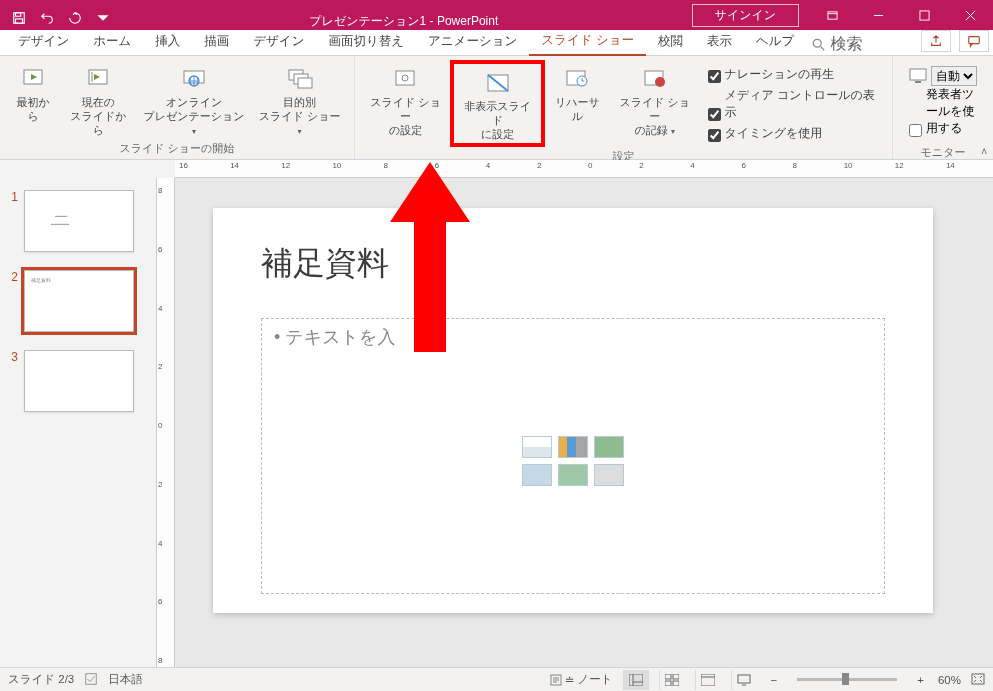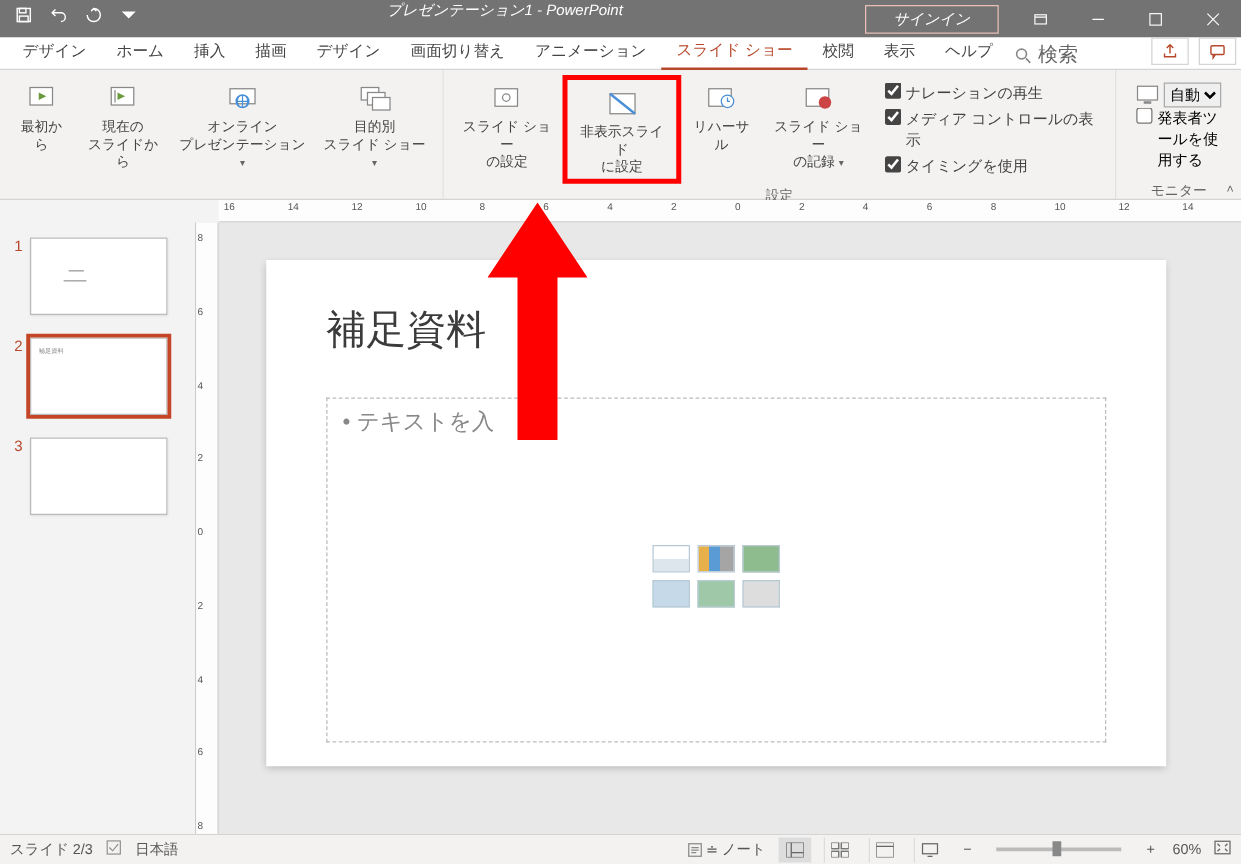--- a/index.html
+++ b/index.html
@@ -1,19 +1,19 @@
 <!DOCTYPE html>
 <html><head>
 <meta charset="utf-8">
 <style>
 * { margin: 0; padding: 0; box-sizing: border-box; font-family: "Yu Gothic UI", "Meiryo", sans-serif; }
 body { width: 993px; height: 691px; background: #f3f3f3; overflow: hidden; position: relative; }
 
 
-.titlebar { height: 30px; background: #737373; display: flex; align-items: flex-start; color: #fff; font-size: 12px; font-style: italic; }
+.titlebar { height: 30px; background: #be185d; display: flex; align-items: flex-end; color: #fff; font-size: 12px; }
 .titlebar .qat { display: flex; align-items: center; padding-left: 6px; gap: 2px; }
 .titlebar .qat-btn { width: 26px; height: 24px; display: flex; align-items: center; justify-content: center; cursor: pointer; }
 .titlebar .qat-btn svg { width: 14px; height: 14px; }
 .titlebar .title { flex: 1; text-align: center; }
 .titlebar .right { display: flex; align-items: center; }
 .titlebar .signin { border: 1px solid #e8bfb4; padding: 2px 22px; margin-right: 10px; font-size: 12px; }
 .titlebar .winbtn { width: 46px; height: 30px; display: flex; align-items: center; justify-content: center; cursor: pointer; }
 .titlebar .winbtn svg { width: 11px; height: 11px; }
 
 
@@ -29,21 +29,21 @@
 .group { border-right: 1px solid #e1e1e1; padding: 4px 6px 0; display: flex; flex-direction: column; }
 .group-row { display: flex; gap: 0; flex: 1; }
 .group-label { text-align: center; font-size: 11px; color: #666; padding: 2px 0 3px; }
 .rbtn { display: flex; flex-direction: column; align-items: center; justify-content: flex-start; padding: 2px 6px; cursor: pointer; min-width: 48px; }
 .rbtn .ico { height: 34px; display: flex; align-items: center; justify-content: center; }
 .rbtn .lbl { font-size: 11px; color: #444; text-align: center; line-height: 1.25; white-space: pre-line; }
 .rdrop { font-size: 8px; color: #666; }
 .highlight { border: 4px solid #ff0000; }
 
 .check-list { display: flex; flex-direction: column; justify-content: center; gap: 4px; padding: 0 8px; font-size: 12px; color: #444; }
-.check-item { display: flex; align-items: flex-start; gap: 4px; }
+.check-item { display: flex; align-items: flex-end; gap: 4px; }
 .check-item input[type=checkbox] { width: 13px; height: 13px; accent-color: #444; }
 
 .monitor-group { padding: 6px 10px; display: flex; flex-direction: column; gap: 0; font-size: 12px; }
 .monitor-row { display: flex; align-items: center; gap: 4px; }
 .monitor-row select { flex: 1; font-size: 12px; height: 20px; border: 1px solid #aaa; }
 
 .collapse-caret { position: absolute; right: 6px; bottom: 2px; font-size: 10px; color: #666; }
 
 
 .ruler-h { height: 18px; background: #fdfdfd; border-bottom: 1px solid #ccc; margin-left: 175px; position: relative; overflow: hidden; }
@@ -213,20 +213,21 @@
             <svg width="28" height="24" viewBox="0 0 28 24">
               <rect x="3" y="3" width="14" height="10" fill="#fff" stroke="#888"></rect>
               <rect x="8" y="7" width="14" height="10" fill="#fff" stroke="#888"></rect>
               <rect x="12" y="11" width="14" height="10" fill="#fff" stroke="#888"></rect>
             </svg>
           </div>
         <div class="lbl"><span>目的別
 スライド ショー</span> <span class="rdrop">▾</span></div>
       </div>
     </div>
+    <div class="group-label">スライド ショーの開始</div>
   </div>
 
   <div class="group">
     <div class="group-row">
       <div class="rbtn">
         <div class="ico">
             <svg width="28" height="24" viewBox="0 0 28 24">
               <rect x="4" y="4" width="18" height="14" fill="#fff" stroke="#888"></rect>
               <circle cx="13" cy="11" r="3" fill="none" stroke="#888"></circle>
             </svg>

